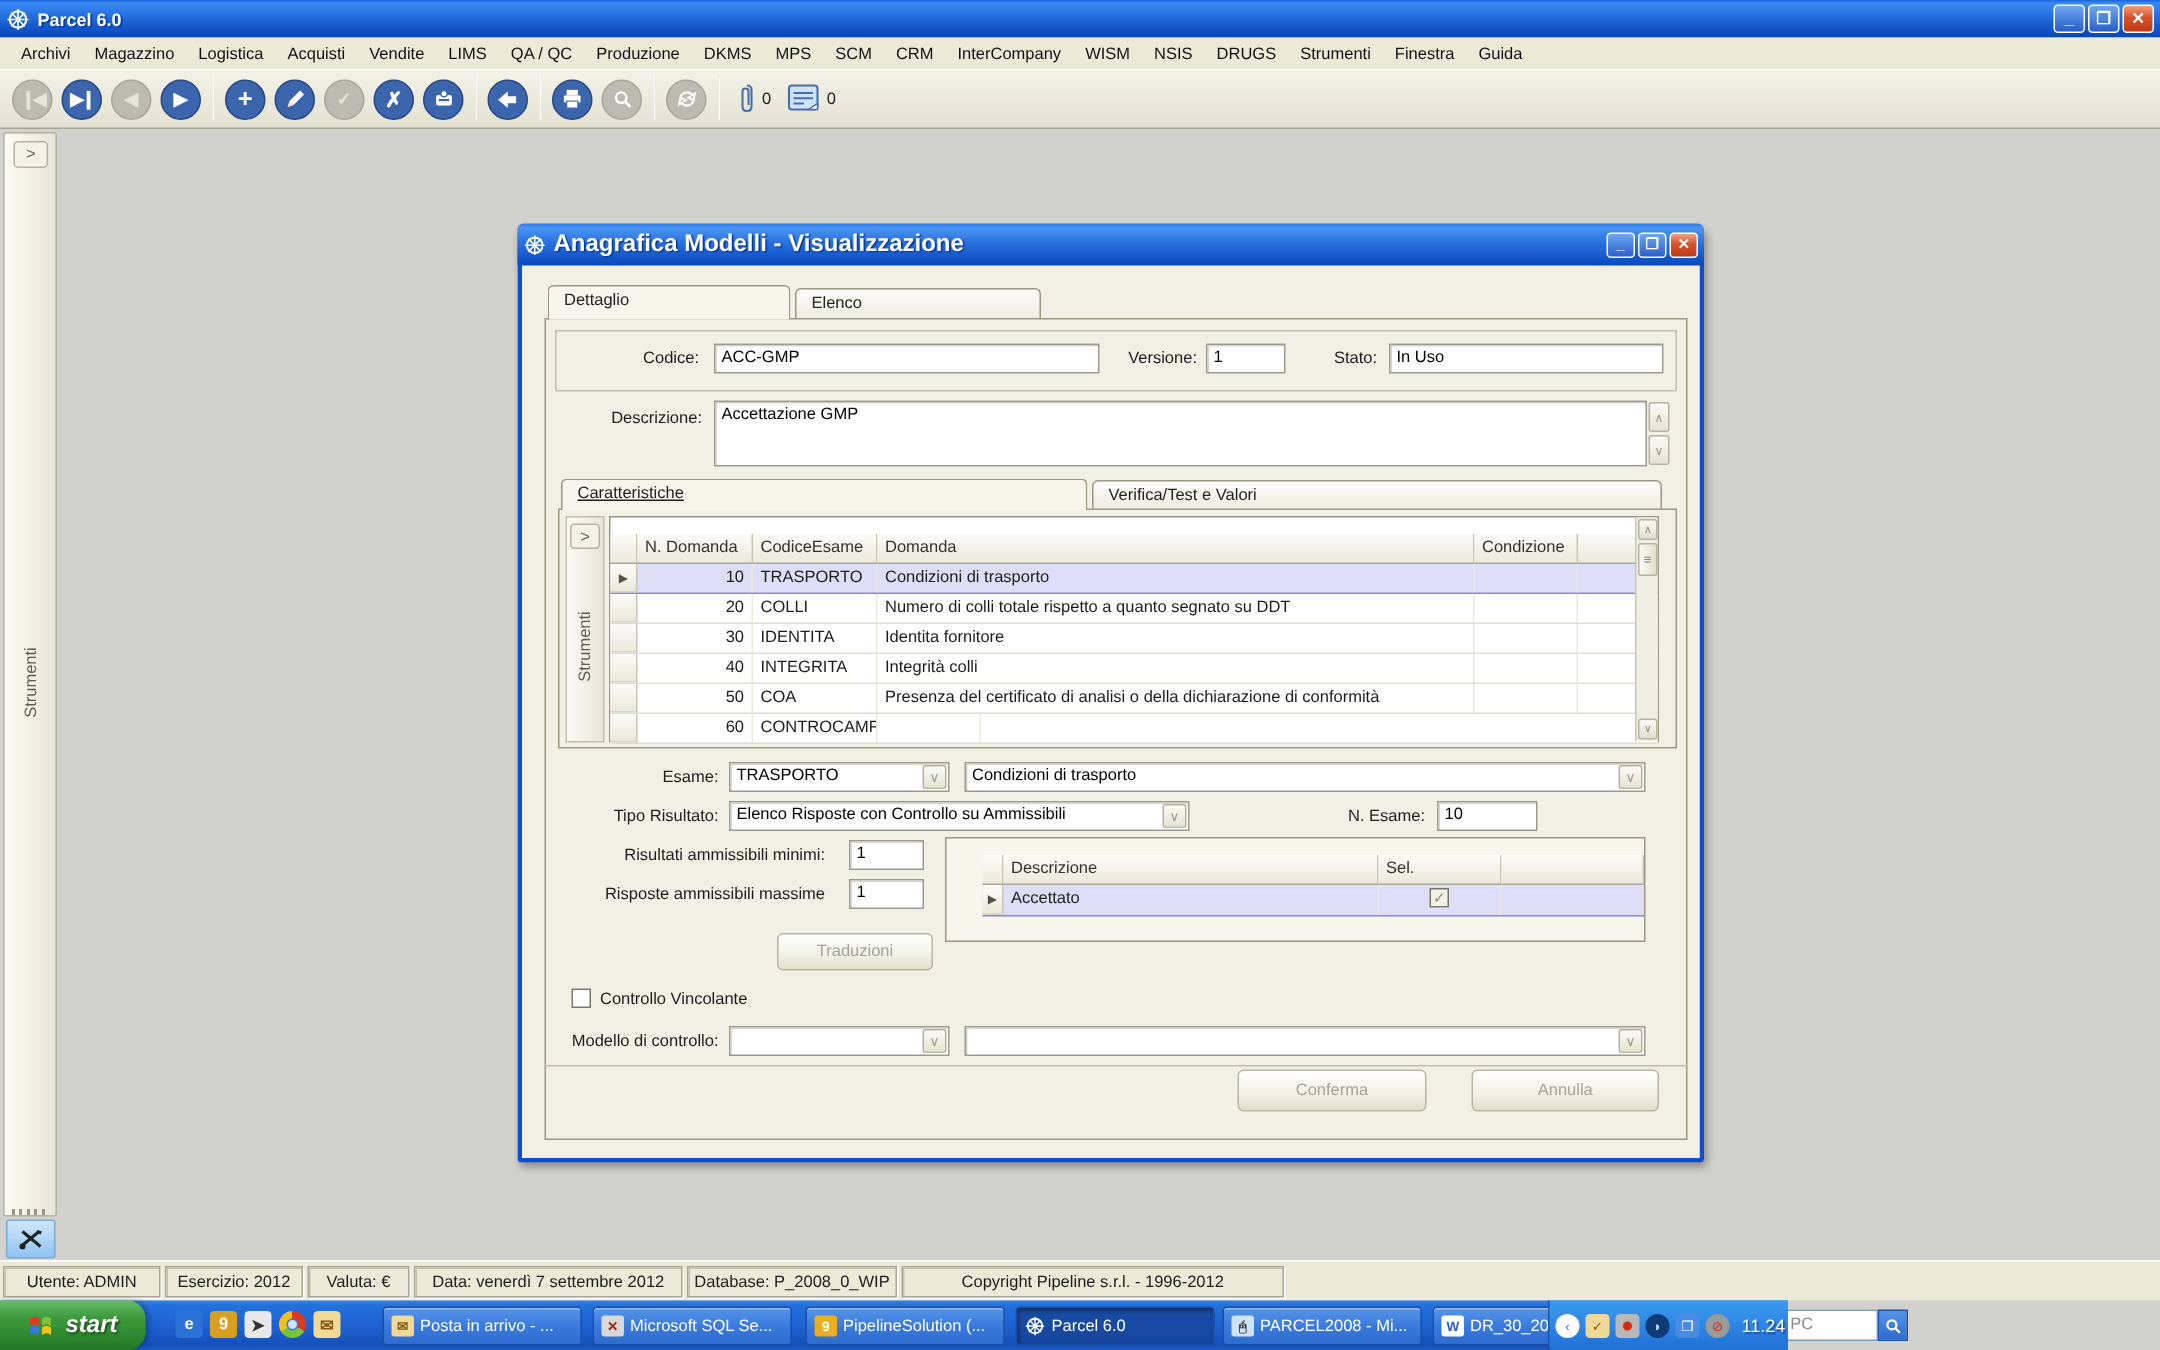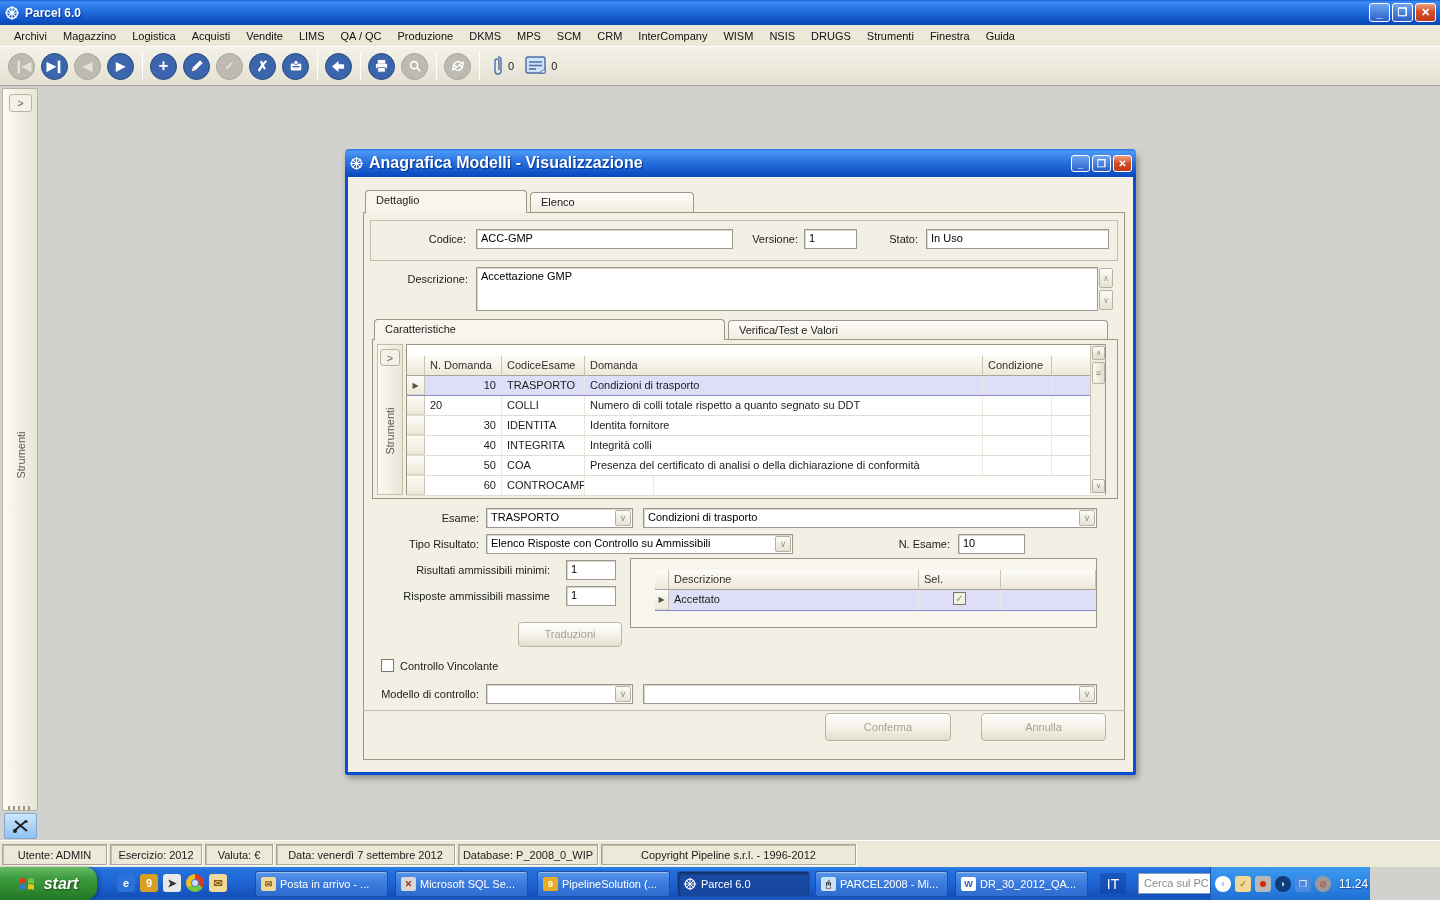--- a/index.html
+++ b/index.html
@@ -88,21 +88,21 @@
   .checkbox { position:absolute; width:13px; height:13px; background:#fff; border:1px solid #7a7668;
     font-size:10px; color:#8a8a7e; display:flex; align-items:center; justify-content:center; }
   .checkbox.dis { background:#F2F1E8; }
 
   
   .statusbar { left:0; top:840px; width:1440px; height:27px; background:#ECE9D8; border-top:1px solid #fff; }
   .spanel { position:absolute; top:3px; height:21px; border:1px solid #A8A599; box-shadow:inset 1px 1px 0 rgba(120,115,100,.35), 1px 1px 0 #fff;
     display:flex; align-items:center; justify-content:center; color:#1c1c1c; background:#ECE9D8; padding:0 6px; white-space:nowrap; }
 
   
-  .taskbar { left:0; top:867px; width:1370px; height:33px;
+  .taskbar { left:0; top:867px; width:1192px; height:33px;
     background:linear-gradient(180deg,#2f83e8 0%,#2371dd 10%,#1e63d2 50%,#1450b8 90%,#1a5ec8 100%);padding-left:12px; }
   .startbtn { position:absolute; left:0; top:0; width:97px; height:33px; border-radius:0 12px 12px 0;
     background:linear-gradient(180deg,#66bb66 0%,#3d9a3d 35%,#2e8a2e 70%,#247524 100%);
     display:flex; align-items:center; justify-content:center; gap:5px; color:#fff; font-weight:bold; font-style:italic;
     font-size:16px; text-shadow:1px 1px 2px #1a4a1a; box-shadow:2px 0 4px rgba(0,0,0,.3); cursor:pointer; }
   .qlicon { position:absolute; top:7px; width:18px; height:18px; border-radius:3px; cursor:pointer;
     display:flex; align-items:center; justify-content:center; font-size:11px; font-weight:bold; color:#fff; }
   .taskbtn { position:absolute; top:4px; height:26px; width:133px; border-radius:3px;
     background:linear-gradient(180deg,#5795e8,#3a7add 50%,#2e6cd0); border:1px solid #1c50a8;
     display:flex; align-items:center; padding:0 5px; gap:4px; color:#fff; font-size:11px; cursor:pointer;
@@ -277,21 +277,21 @@
     <div class="lbl r" style="left:530px; top:81px; width:40px;">Stato:</div>
     <div class="fld" style="left:578px; top:77px; width:183px; height:20px;">In Uso</div>
 
     <div class="lbl r" style="left:42px; top:121px; width:78px;">Descrizione:</div>
     <div class="fld" style="left:128px; top:115px; width:622px; height:44px;">Accettazione GMP</div>
     <div class="abs" style="left:751px; top:116px;">
       <div class="spinbtn">∧</div>
       <div class="spinbtn" style="margin-top:2px">∨</div>
     </div>
 
-    <div class="tab active" style="left:26px; top:167px; width:351px; height:21px;">Caratteristiche</div>
+    <div class="tab active" style="left:26px; top:167px; width:351px; height:21px;text-decoration:underline;">Caratteristiche</div>
     <div class="tab" style="left:380px; top:168px; width:380px; height:20px;">Verifica/Test e Valori</div>
     <div class="tabpanel" style="left:24px; top:187px; width:746px; height:160px;"></div>
 
     <div class="abs" style="left:29px; top:192px; width:26px; height:151px; background:linear-gradient(90deg,#FBFAF4,#E9E5D6); border:1px solid #C2BEAC;">
       <div class="sbexpand" style="left:2px; top:4px; width:20px; height:17px;">&gt;</div>
       <div class="abs vtext" style="left:-28px; top:80px; width:80px; text-align:center;">Strumenti</div>
     </div>
 
     <div class="grid" style="left:58px; top:192px; width:700px; height:151px;">
       <div class="ghead">
@@ -304,21 +304,21 @@
       </div>
       <div class="grow sel">
         <div class="gsel">▶</div>
         <div class="gc" style="width:77px; text-align:right">10</div>
         <div class="gc" style="width:83px">TRASPORTO</div>
         <div class="gc" style="width:398px">Condizioni di trasporto</div>
         <div class="gc" style="width:69px"></div>
       </div>
       <div class="grow">
         <div class="gsel"></div>
-        <div class="gc" style="width:77px; text-align:left">20</div>
+        <div class="gc" style="width:77px; text-align:right">20</div>
         <div class="gc" style="width:83px">COLLI</div>
         <div class="gc" style="width:398px">Numero di colli totale rispetto a quanto segnato su DDT</div>
         <div class="gc" style="width:69px"></div>
       </div>
       <div class="grow">
         <div class="gsel"></div>
         <div class="gc" style="width:77px; text-align:right">30</div>
         <div class="gc" style="width:83px">IDENTITA</div>
         <div class="gc" style="width:398px">Identita fornitore</div>
         <div class="gc" style="width:69px"></div>

